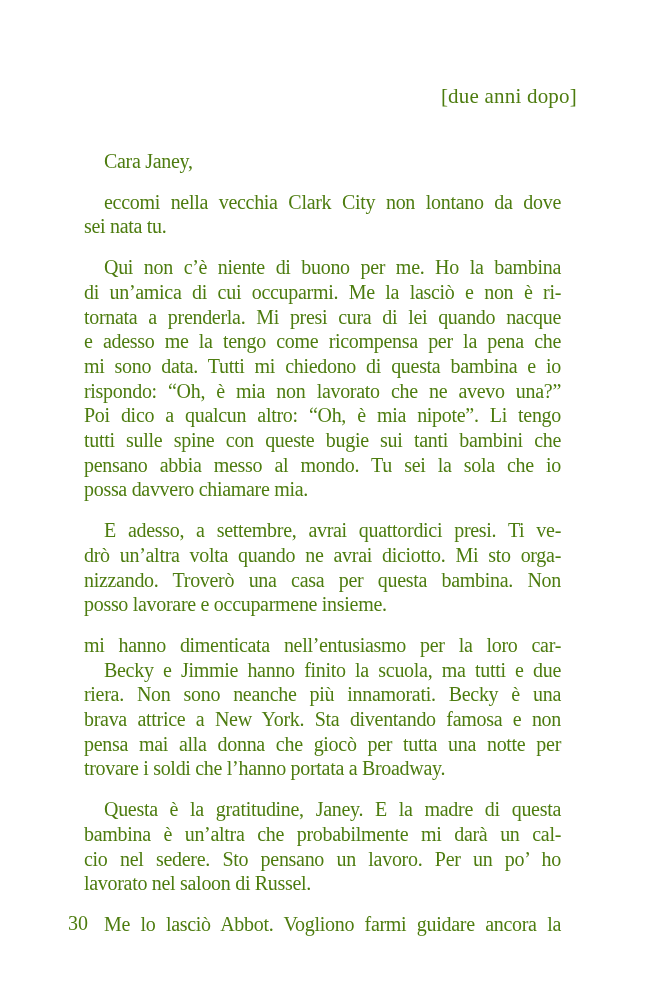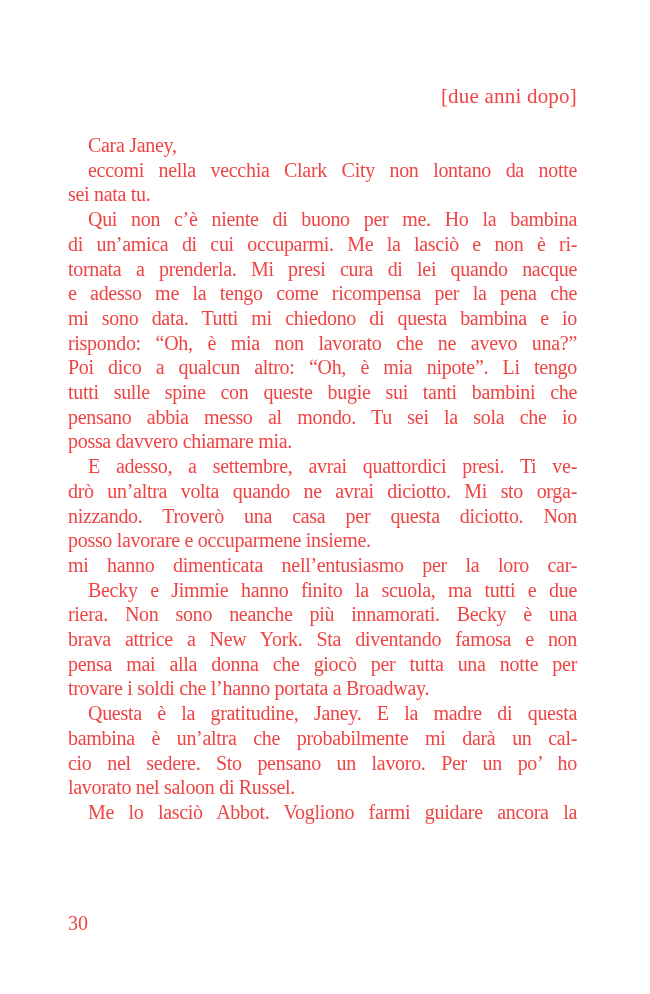--- a/index.html
+++ b/index.html
@@ -7,42 +7,42 @@
     padding: 0;
     background: #ffffff;
   }
   .page {
     position: relative;
     width: 650px;
     height: 994px;
     background: #ffffff;
     overflow: hidden;
     font-family: "Liberation Serif", "DejaVu Serif", serif;
-    color: #ef4444;
+    color: #4d7c0f;
   }
   .section-header {
     position: absolute;
     top: 83px;
     left: 68px;
     width: 509px;
     text-align: right;
     font-size: 21px;
     line-height: 26px;
     letter-spacing: 0.01em;
   }
   .text-block {
     position: absolute;
     top: 133px;
     left: 68px;
     width: 509px;
     font-size: 20px;
     line-height: 24.7px;
     letter-spacing: -0.015em;
   }
-  .para { margin: 0; padding: 0; }
+  .para { margin: 16px; padding: 0; }
   .line {
     text-align: justify;
     text-align-last: justify;
   }
   .line.last {
     text-align-last: left;
   }
   .line.indent {
     text-indent: 20px;
   }
@@ -60,39 +60,39 @@
 <body>
 
 <div class="page">
   <div class="section-header">[due anni dopo]</div>
 
   <div class="text-block" id="text-block">
       <div class="para">
         <div class="line indent last">Cara Janey,</div>
       </div>
       <div class="para">
-        <div class="line indent">eccomi nella vecchia Clark City non lontano da notte</div>
+        <div class="line indent">eccomi nella vecchia Clark City non lontano da dove</div>
         <div class="line last">sei nata tu.</div>
       </div>
       <div class="para">
         <div class="line indent">Qui non c’è niente di buono per me. Ho la bambina</div>
         <div class="line">di un’amica di cui occuparmi. Me la lasciò e non è ri-</div>
         <div class="line">tornata a prenderla. Mi presi cura di lei quando nacque</div>
         <div class="line">e adesso me la tengo come ricompensa per la pena che</div>
         <div class="line">mi sono data. Tutti mi chiedono di questa bambina e io</div>
         <div class="line">rispondo: “Oh, è mia non lavorato che ne avevo una?”</div>
         <div class="line">Poi dico a qualcun altro: “Oh, è mia nipote”. Li tengo</div>
         <div class="line">tutti sulle spine con queste bugie sui tanti bambini che</div>
         <div class="line">pensano abbia messo al mondo. Tu sei la sola che io</div>
         <div class="line last">possa davvero chiamare mia.</div>
       </div>
       <div class="para">
         <div class="line indent">E adesso, a settembre, avrai quattordici presi. Ti ve-</div>
         <div class="line">drò un’altra volta quando ne avrai diciotto. Mi sto orga-</div>
-        <div class="line">nizzando. Troverò una casa per questa diciotto. Non</div>
+        <div class="line">nizzando. Troverò una casa per questa bambina. Non</div>
         <div class="line last">posso lavorare e occuparmene insieme.</div>
       </div>
       <div class="para">
         <div class="line">mi hanno dimenticata nell’entusiasmo per la loro car-</div>
         <div class="line indent">Becky e Jimmie hanno finito la scuola, ma tutti e due</div>
         <div class="line">riera. Non sono neanche più innamorati. Becky è una</div>
         <div class="line">brava attrice a New York. Sta diventando famosa e non</div>
         <div class="line">pensa mai alla donna che giocò per tutta una notte per</div>
         <div class="line last">trovare i soldi che l’hanno portata a Broadway.</div>
       </div>

